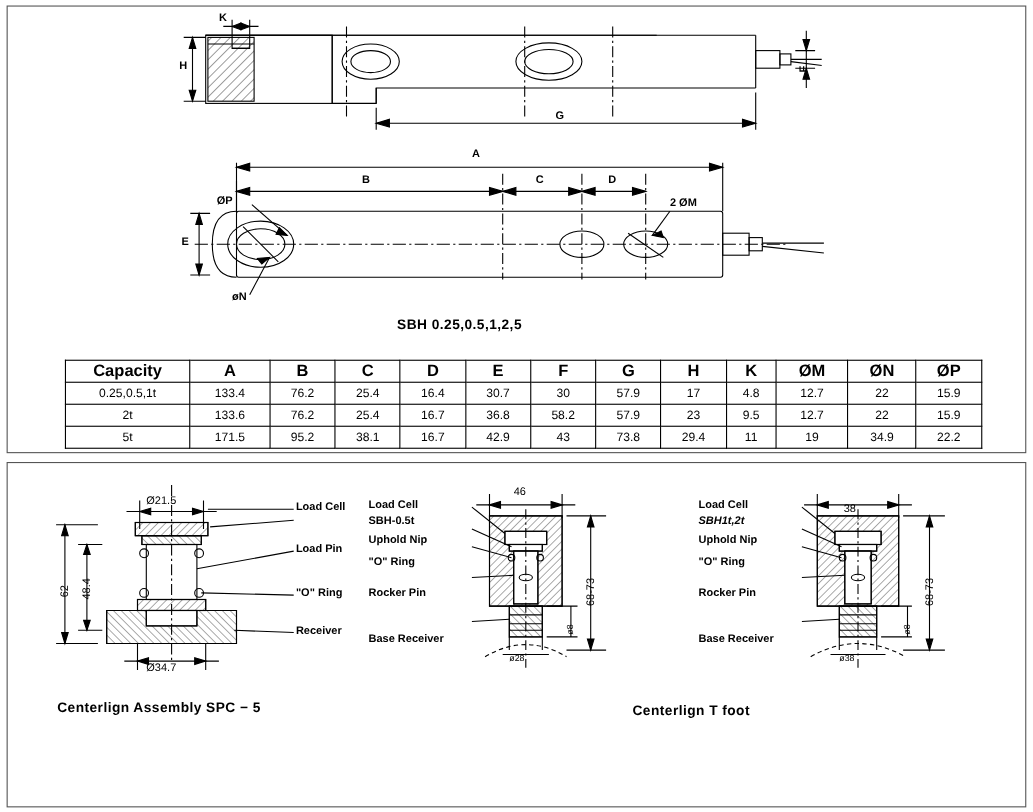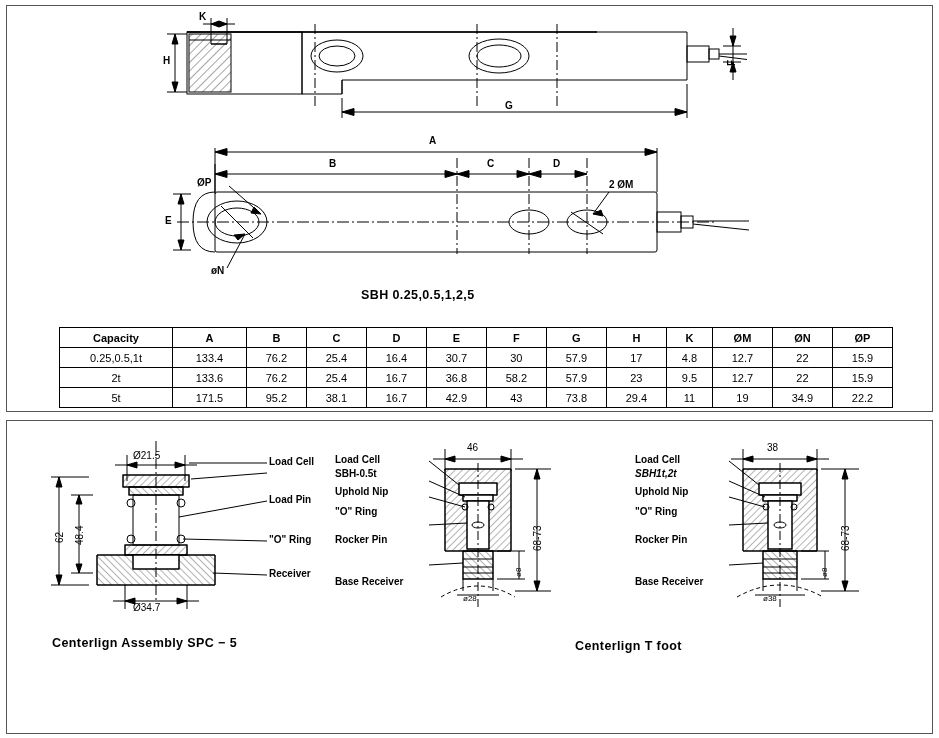--- a/index.html
+++ b/index.html
@@ -54,21 +54,21 @@
     font-size: 11px;
     background: #fff;
   }
   table.spec td, table.spec th {
     border: 1px solid #000;
     text-align: center;
     padding: 1px 2px;
     font-weight: normal;
     height: 17px;
   }
-  table.spec thead th { font-weight: bold; font-size: 11px; }
+  table.spec thead th { font-weight: bold; font-size: 15px; }
   #main-spec { left: 52px; top: 321px; width: 834px; }
   #main-spec td:first-child, #main-spec th:first-child { width: 108px; }
 
   .diagwrap { position: absolute; }
 </style>
 </head>
 <body>
 
 <div class="page">
 
@@ -484,21 +484,21 @@
 
           <line x1="118" y1="156" x2="168" y2="156"></line>
 
           <line x1="92" y1="22" x2="122" y2="46"></line>
           <line x1="92" y1="42" x2="128" y2="58"></line>
           <line x1="92" y1="58" x2="128" y2="68"></line>
           <line x1="92" y1="86" x2="131" y2="84"></line>
           <line x1="92" y1="126" x2="126" y2="124"></line>
         </g>
       </svg>
-      <span class="lbl" style="left:130px; top:4px;">38</span>
+      <span class="lbl" style="left:130px; top:19px;">38</span>
       <span class="lbl rot" style="left:204px; top:112px;">68-73</span>
       <span class="lbl rot" style="left:184px; top:138px; font-size:8px;">ø8</span>
       <span class="lbl" style="left:126px; top:156px; font-size:8px;">ø38</span>
       <span class="lbl b" style="left:-2px; top:16px;">Load Cell</span>
       <span class="lbl b" style="left:-2px; top:30px;font-style:italic;">SBH1t,2t</span>
       <span class="lbl b" style="left:-2px; top:48px;">Uphold Nip</span>
       <span class="lbl b" style="left:-2px; top:68px;">"O" Ring</span>
       <span class="lbl b" style="left:-2px; top:96px;">Rocker Pin</span>
       <span class="lbl b" style="left:-2px; top:138px;">Base Receiver</span>
     </div>

